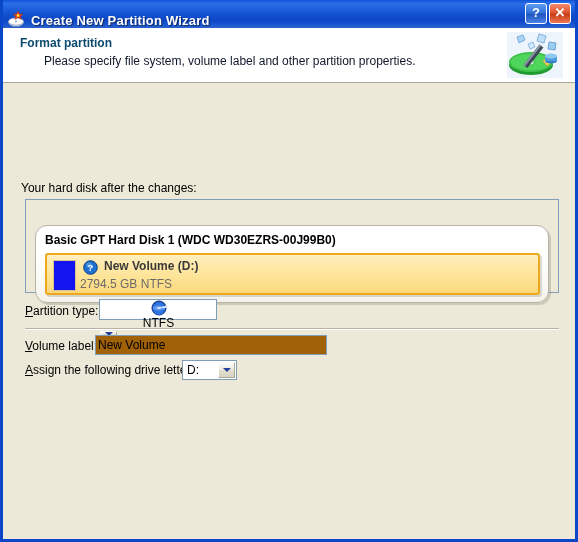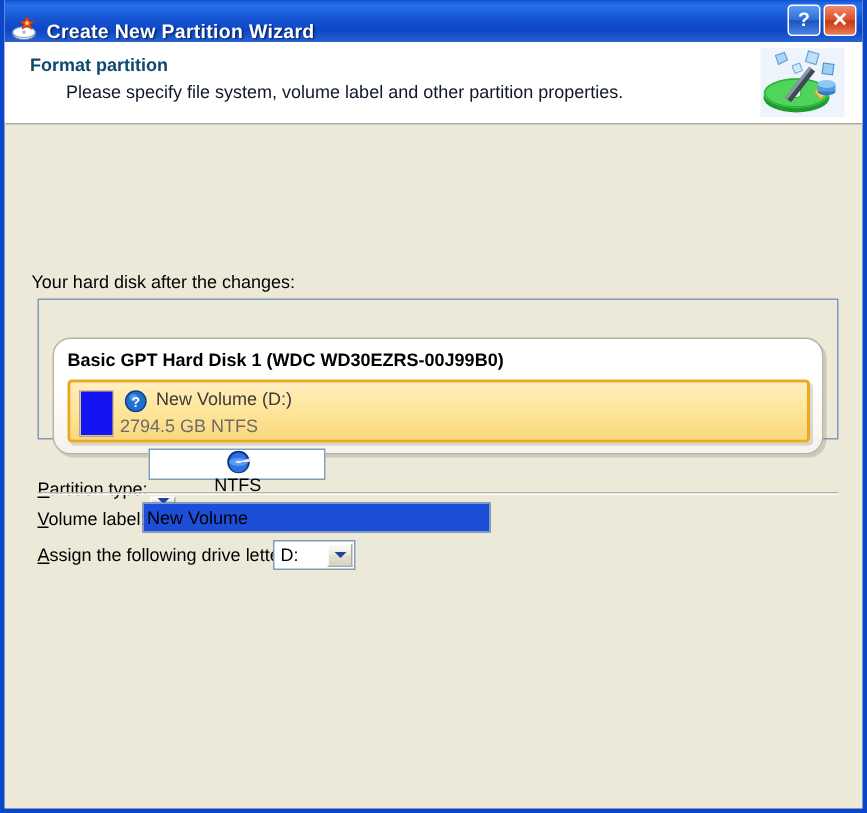--- a/index.html
+++ b/index.html
@@ -164,34 +164,34 @@
   }
   #volume-qicon {
     position: absolute;
     left: 36px; top: 5px;
     width: 15px; height: 15px;
   }
   #volume-name {
     position: absolute;
     left: 57px; top: 4px;
     font-size: 12px;
-    font-weight: normal;
+    font-weight: bold;
     color: #3a3a3a;
     white-space: nowrap;
   }
   #volume-size {
     position: absolute;
     left: 33px; top: 22px;
     font-size: 12px;
     color: #6b6b6b;
     white-space: nowrap;
   }
 
   
-  #lbl-ptype { left: 22px; top: 236px; }
+  #lbl-ptype { left: 22px; top: 221px; }
   #lbl-vlabel { left: 22px; top: 256px; }
   #lbl-dletter { left: 22px; top: 280px; }
 
   
   #ptype-combo {
     position: absolute;
     left: 96px; top: 216px;
     width: 118px; height: 21px;
     box-sizing: border-box;
     border: 1px solid #7f9db9;
@@ -242,21 +242,21 @@
     box-sizing: border-box;
   }
 
   
   #vlabel-input {
     position: absolute;
     left: 92px; top: 252px;
     width: 232px; height: 20px;
     box-sizing: border-box;
     border: 1px solid #7f9db9;
-    background: #1d4ed8;
+    background: #a16207;
     font-family: "Liberation Sans", sans-serif;
     font-size: 12px;
     color: #000000;
     padding: 0 2px;
     outline: none;
   }
 
   
   #dletter-combo {
     position: absolute;

